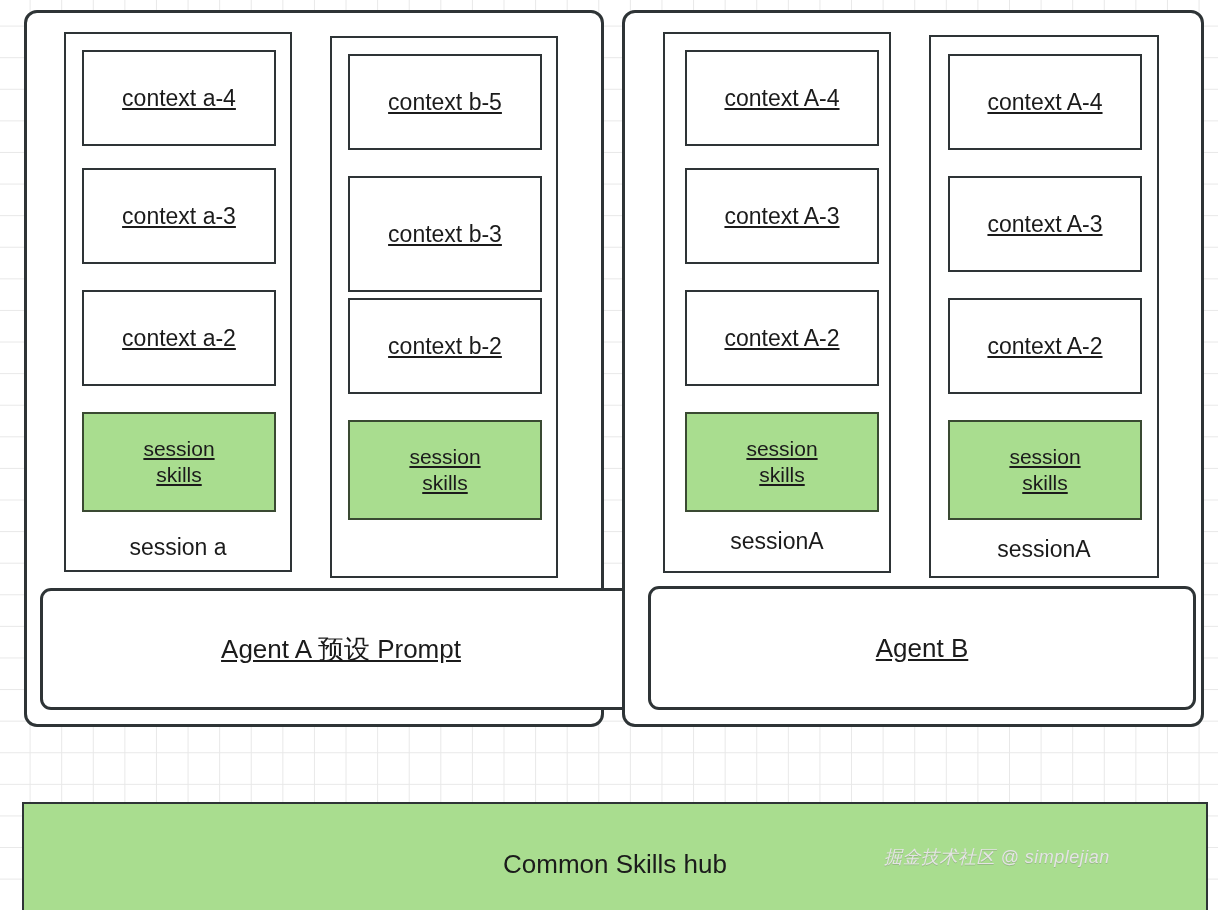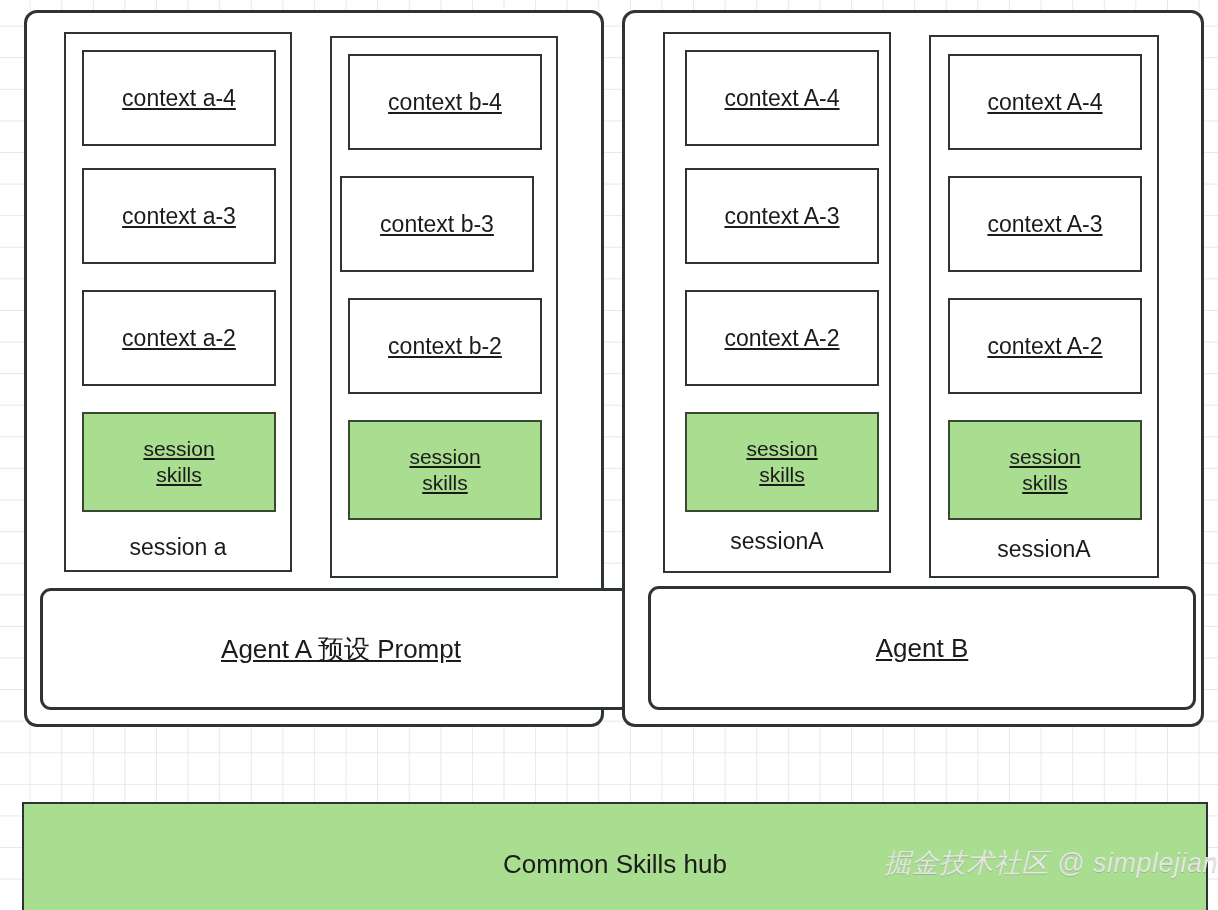--- a/index.html
+++ b/index.html
@@ -70,21 +70,21 @@
     background: #a9dd8f;
     border: 2px solid #2e3436;
     display: flex;
     align-items: center;
     justify-content: center;
     font-size: 26px;
     color: #1b1b1b;
   }
   .watermark {
     position: absolute;
-    font-size: 27px;
+    font-size: 18px;
     color: #e4e4e4;
     letter-spacing: 0.5px;
     white-space: nowrap;
     font-style: italic;
     text-shadow: 0 1px 0 rgba(120,120,120,.35);
     pointer-events: none;
   }
 </style>
 </head>
 <body>
@@ -96,22 +96,22 @@
   <div class="box session-col" style="left:64px; top:32px; width:228px; height:540px;">
     <div class="box ctx" style="left:16px; top:16px; width:194px; height:96px;">context a-4</div>
     <div class="box ctx" style="left:16px; top:134px; width:194px; height:96px;">context a-3</div>
     <div class="box ctx" style="left:16px; top:256px; width:194px; height:96px;">context a-2</div>
     <div class="box skills" style="left:16px; top:378px; width:194px; height:100px;">session
 skills</div>
     <div class="session-name" style="top:500px;">session a</div>
   </div>
 
   <div class="box session-col" style="left:330px; top:36px; width:228px; height:542px;">
-    <div class="box ctx" style="left:16px; top:16px; width:194px; height:96px;">context b-4</div>
-    <div class="box ctx" style="left:8px; top:138px; width:194px; height:96px;">context b-3</div>
+    <div class="box ctx" style="left:16px; top:16px; width:194px; height:96px;">context b-5</div>
+    <div class="box ctx" style="left:16px; top:138px; width:194px; height:116px;">context b-3</div>
     <div class="box ctx" style="left:16px; top:260px; width:194px; height:96px;">context b-2</div>
     <div class="box skills" style="left:16px; top:382px; width:194px; height:100px;">session
 skills</div>
   </div>
 
   <div class="box agent-label-box" style="left:40px; top:588px; width:602px; height:122px;">Agent A 预设 Prompt</div>
 
   <div class="box agent-outer" style="left:622px; top:10px; width:582px; height:717px;"></div>
 
   <div class="box session-col" style="left:663px; top:32px; width:228px; height:541px;">

